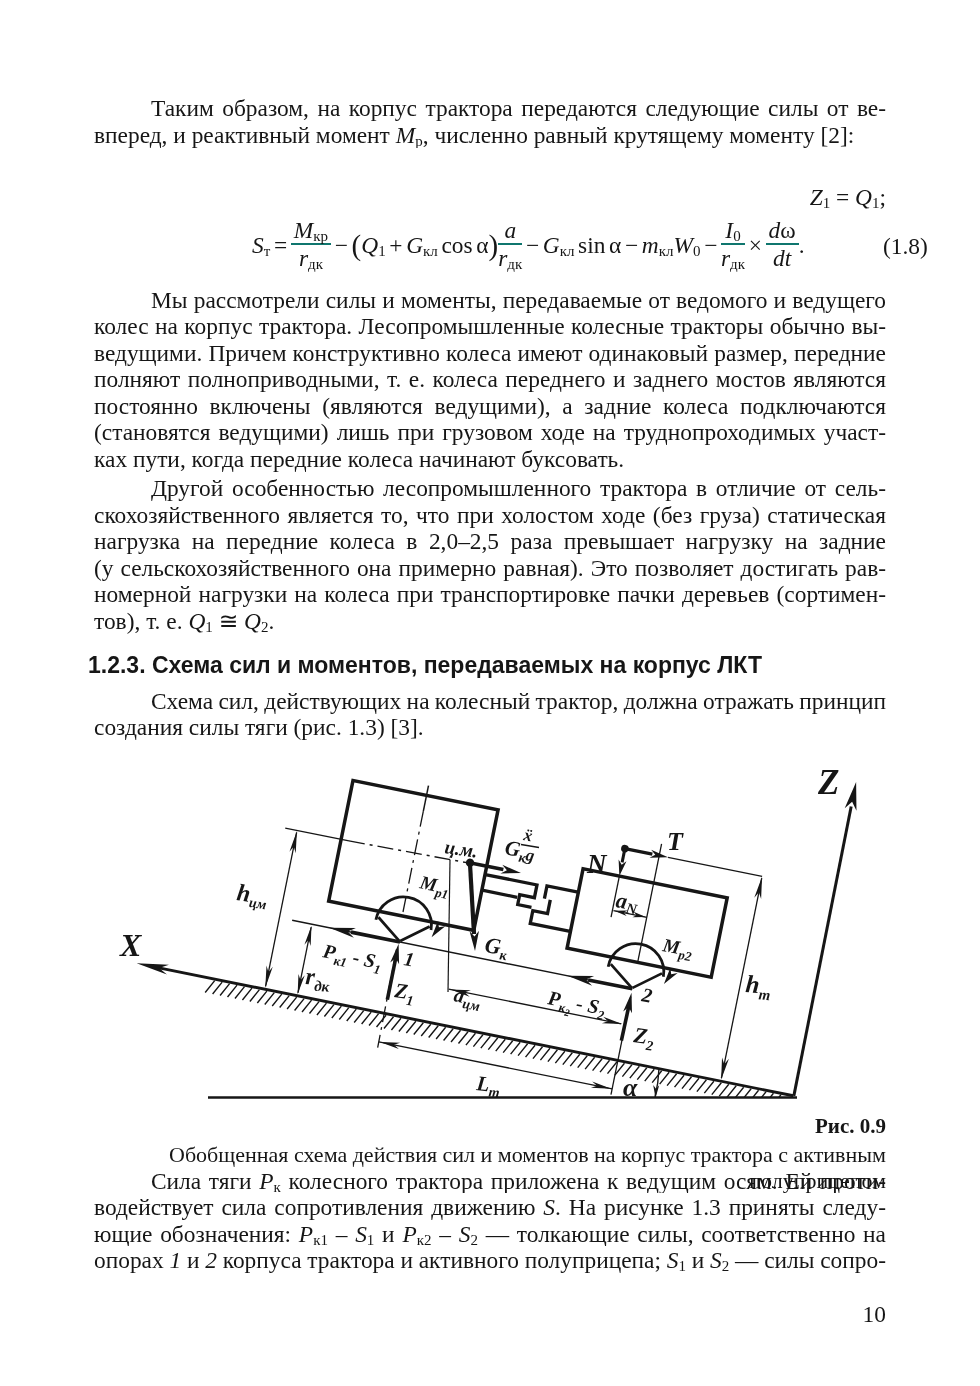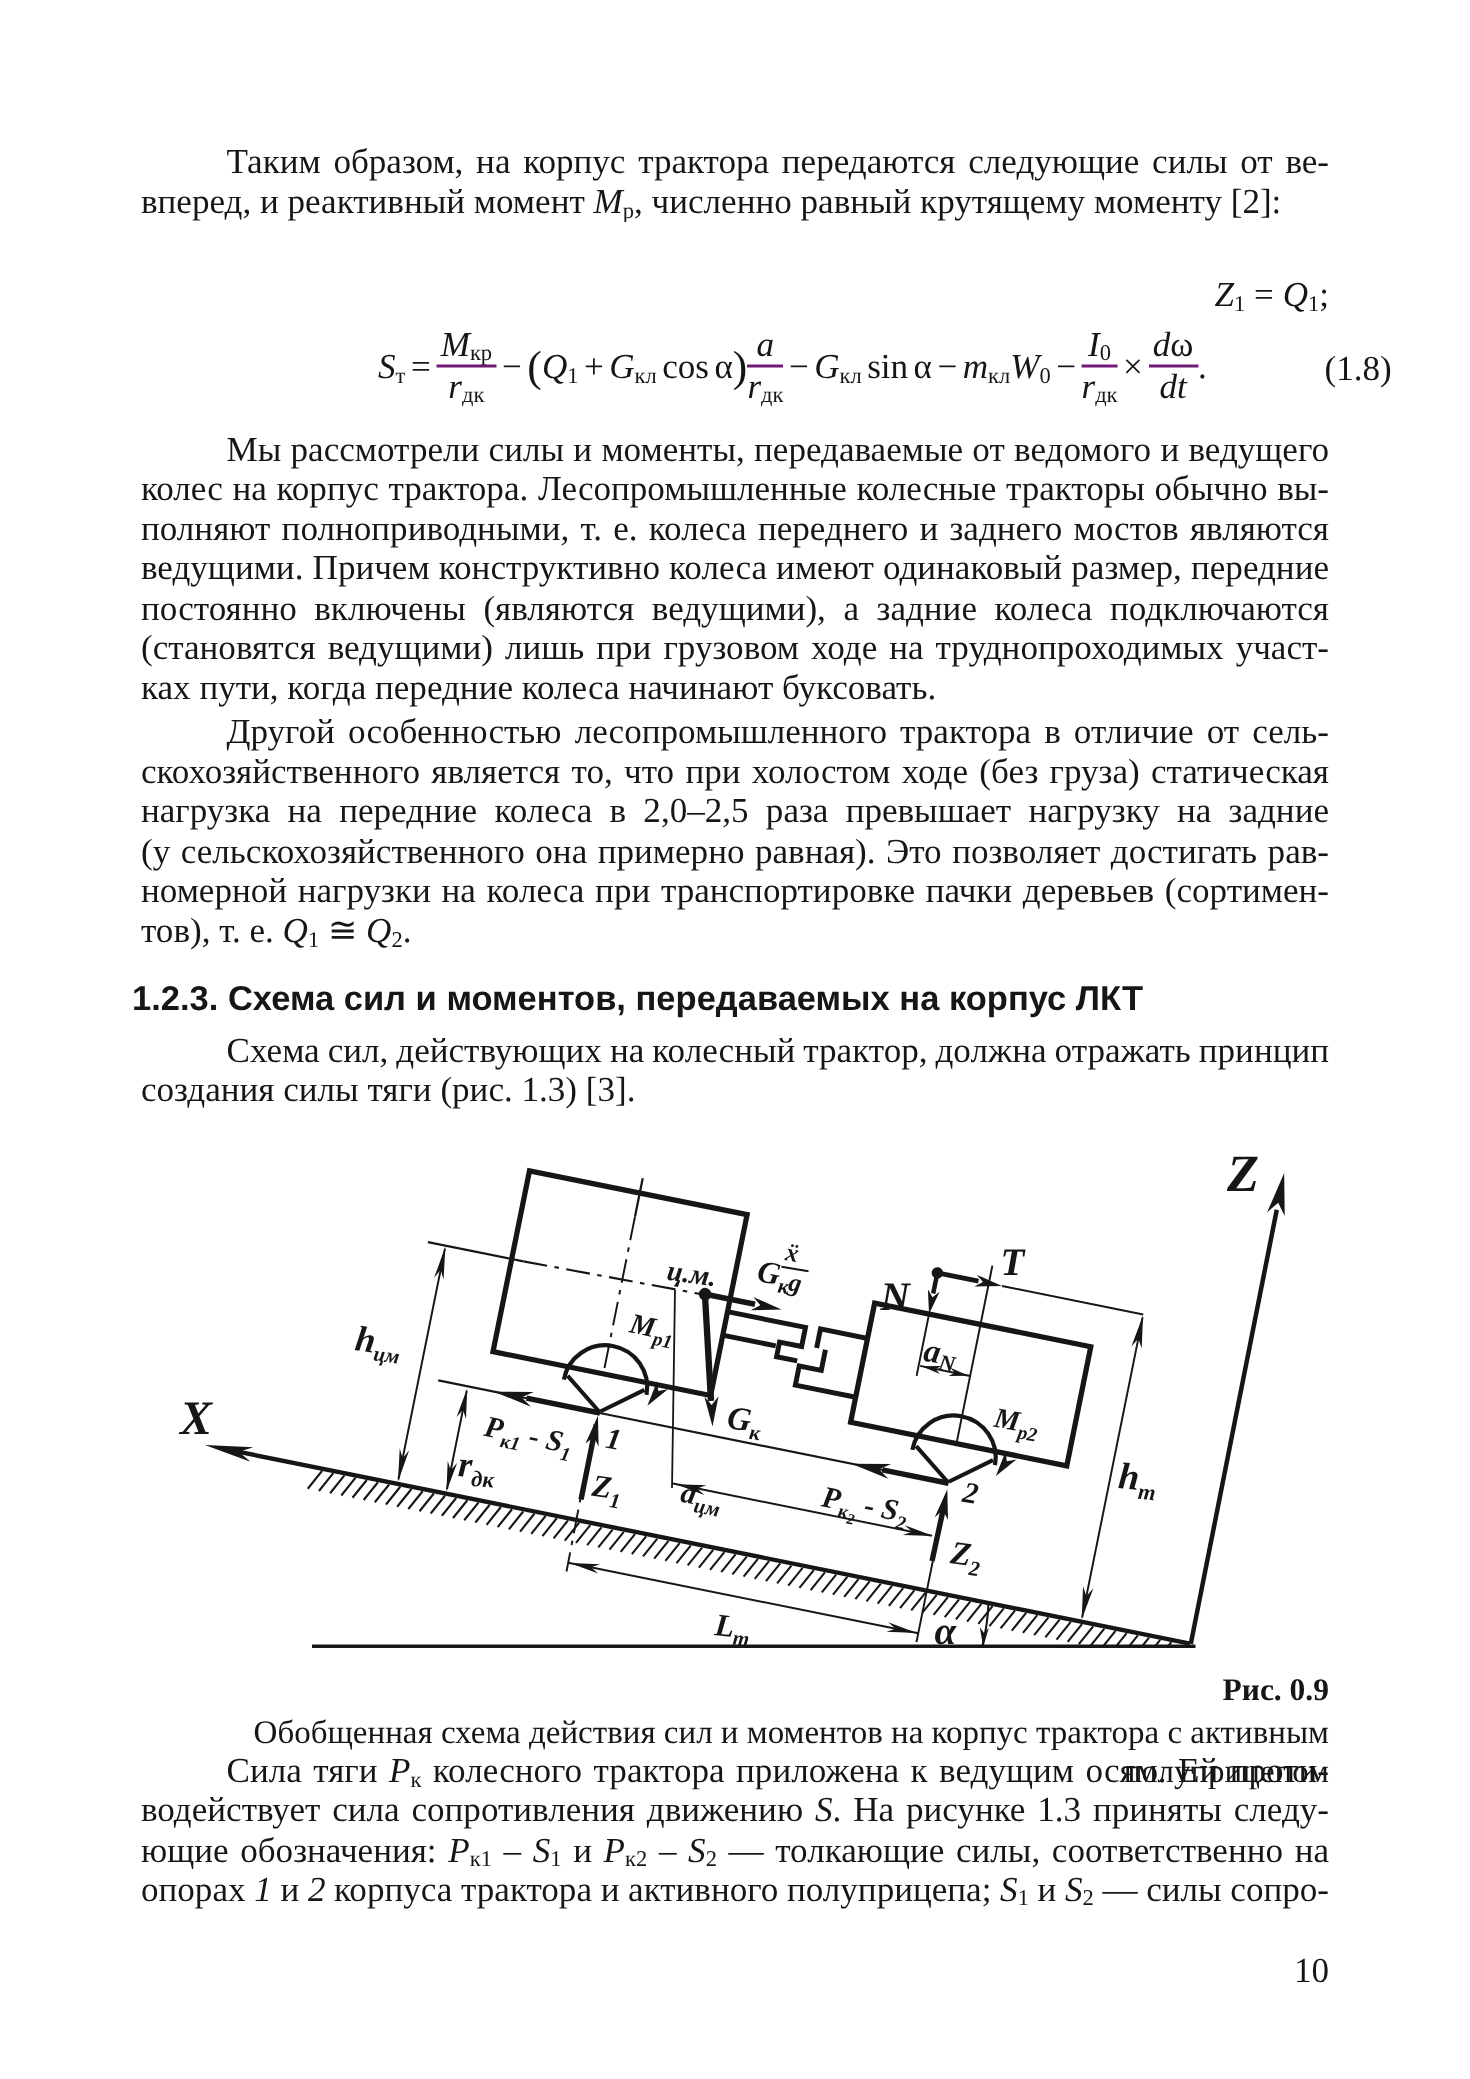--- a/index.html
+++ b/index.html
@@ -11,42 +11,42 @@
   .ln::after{content:"";display:inline-block;width:100%;height:0;}
   .pl{height:26.5px;overflow:hidden;}
   .ind{text-indent:57px;}
   i{font-family:"Liberation Serif",serif;}
   sub{font-size:15px;line-height:0;vertical-align:baseline;position:relative;top:3px;}
   .ctr{text-align:right;}
   #heading{position:absolute;left:88px;top:650.5px;font-family:"Liberation Sans",sans-serif;
            font-weight:bold;font-size:23px;line-height:29px;white-space:nowrap;}
   #eq2{line-height:normal;font-size:23.4px;white-space:nowrap;word-spacing:-2.2px;}
   .frac{display:inline-block;text-align:center;vertical-align:-13px;}
-  .frac .num{display:block;border-bottom:2px solid #701a75;padding:0 3px 1px 3px;line-height:24px;}
+  .frac .num{display:block;border-bottom:2px solid #0f766e;padding:0 3px 1px 3px;line-height:24px;}
   .frac .den{display:block;line-height:24px;padding-top:1px;}
   .bp{font-size:29px;font-family:"Liberation Serif",serif;vertical-align:-2px;}
 </style>
 </head>
 <body>
 
 <div class="blk" id="p1" style="top:95px;line-height:27.8px;">
   <div class="ln ind">Таким образом, на корпус трактора передаются следующие силы от ве-</div>
   <div class="pl">вперед, и реактивный момент <i>M</i><sub>р</sub>, численно равный крутящему моменту [2]:</div>
 </div>
 
 <div class="blk ctr" id="eq1" style="top:184px;"><i>Z</i><sub>1</sub> = <i>Q</i><sub>1</sub>;</div>
 
 <div id="eq2" style="position:absolute;left:252px;top:217.5px;"><i>S</i><sub>т</sub> <span style="letter-spacing:0">=</span> <span class="frac"><span class="num"><i>M</i><sub>кр</sub></span><span class="den"><i>r</i><sub>дк</sub></span></span> − <span class="bp">(</span><i>Q</i><sub>1</sub> + <i>G</i><sub>кл</sub> cos α<span class="bp">)</span><span class="frac"><span class="num"><i>a</i></span><span class="den"><i>r</i><sub>дк</sub></span></span> − <i>G</i><sub>кл</sub> sin α − <i>m</i><sub>кл</sub><i>W</i><sub>0</sub> − <span class="frac"><span class="num"><i>I</i><sub>0</sub></span><span class="den"><i>r</i><sub>дк</sub></span></span> × <span class="frac"><span class="num"><i>d</i>ω</span><span class="den"><i>dt</i></span></span>.</div>
 <div id="eqnum" style="position:absolute;left:883px;top:233px;">(1.8)</div>
 
 <div class="blk" id="p2" style="top:286.5px;line-height:26.6px;">
   <div class="ln ind">Мы рассмотрели силы и моменты, передаваемые от ведомого и ведущего</div>
   <div class="ln">колес на корпус трактора. Лесопромышленные колесные тракторы обычно вы-</div>
+  <div class="ln">ведущими. Причем конструктивно колеса имеют одинаковый размер, передние</div>
   <div class="ln">полняют полноприводными, т. е. колеса переднего и заднего мостов являются</div>
-  <div class="ln">ведущими. Причем конструктивно колеса имеют одинаковый размер, передние</div>
   <div class="ln">постоянно включены (являются ведущими), а задние колеса подключаются</div>
   <div class="ln">(становятся ведущими) лишь при грузовом ходе на труднопроходимых участ-</div>
   <div class="pl">ках пути, когда передние колеса начинают буксовать.</div>
 </div>
 
 <div class="blk" id="p3" style="top:475.4px;">
   <div class="ln ind">Другой особенностью лесопромышленного трактора в отличие от сель-</div>
   <div class="ln">скохозяйственного является то, что при холостом ходе (без груза) статическая</div>
   <div class="ln">нагрузка на передние колеса в 2,0–2,5 раза превышает нагрузку на задние</div>
   <div class="ln">(у сельскохозяйственного она примерно равная). Это позволяет достигать рав-</div>

